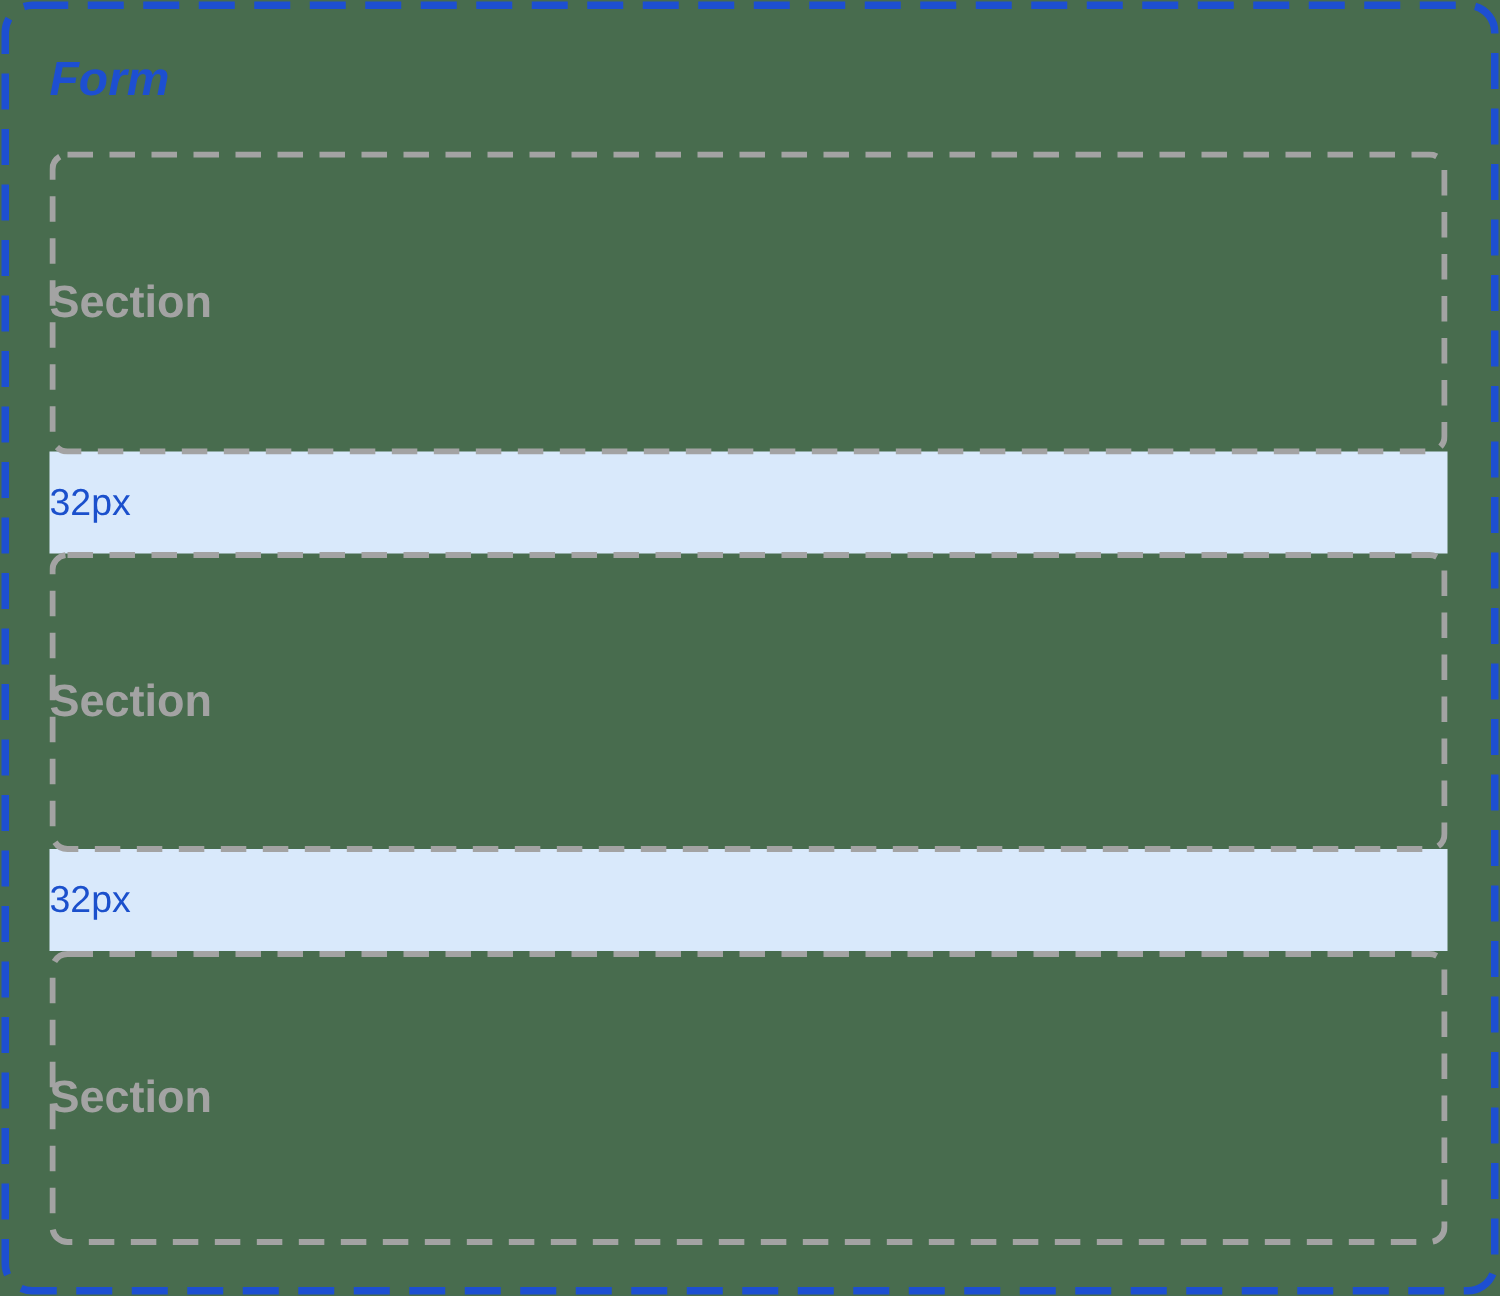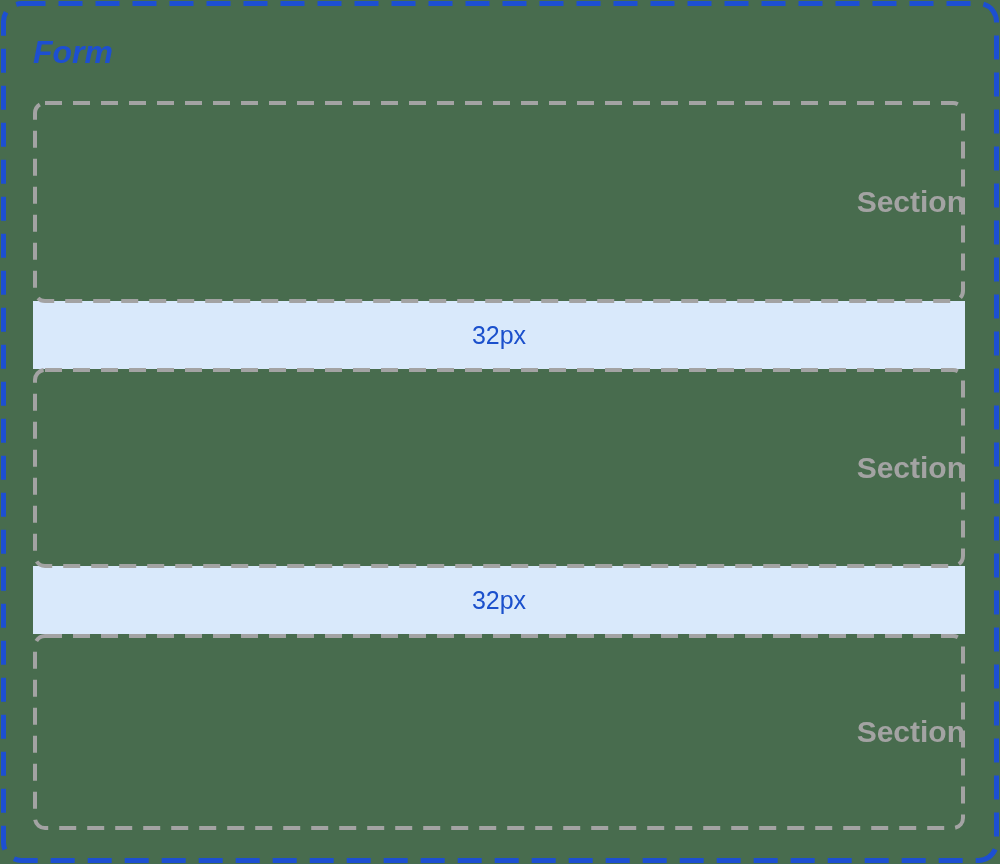--- a/index.html
+++ b/index.html
@@ -31,36 +31,36 @@
     font-style: italic;
   }
 
   .spacer-bar {
     position: absolute;
     left: 33px;
     width: 932px;
     background: #d9e9fb;
     display: flex;
     align-items: center;
-    justify-content: center;
+    justify-content: flex-start;
   }
   .spacer-label {
     font-size: 25px;
     font-weight: 400;
     color: #1b50cc;
     line-height: 1;
   }
 
   .section-box {
     position: absolute;
     left: 33px;
     width: 932px;
     display: flex;
     align-items: center;
-    justify-content: flex-end;
+    justify-content: flex-start;
   }
   .section-label {
     font-size: 30px;
     font-weight: 700;
     color: #a3a3a3;
     line-height: 1;
   }
 
   #sec1 { top: 101px; height: 202px; }
   #sec2 { top: 368px; height: 200px; }

